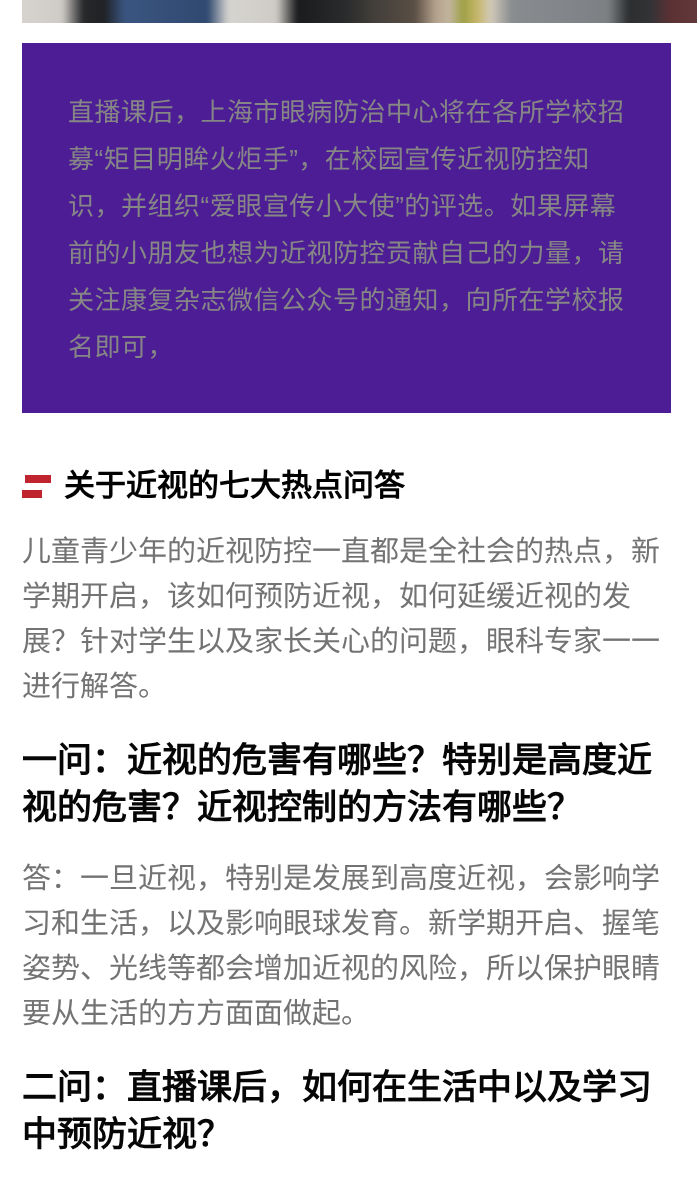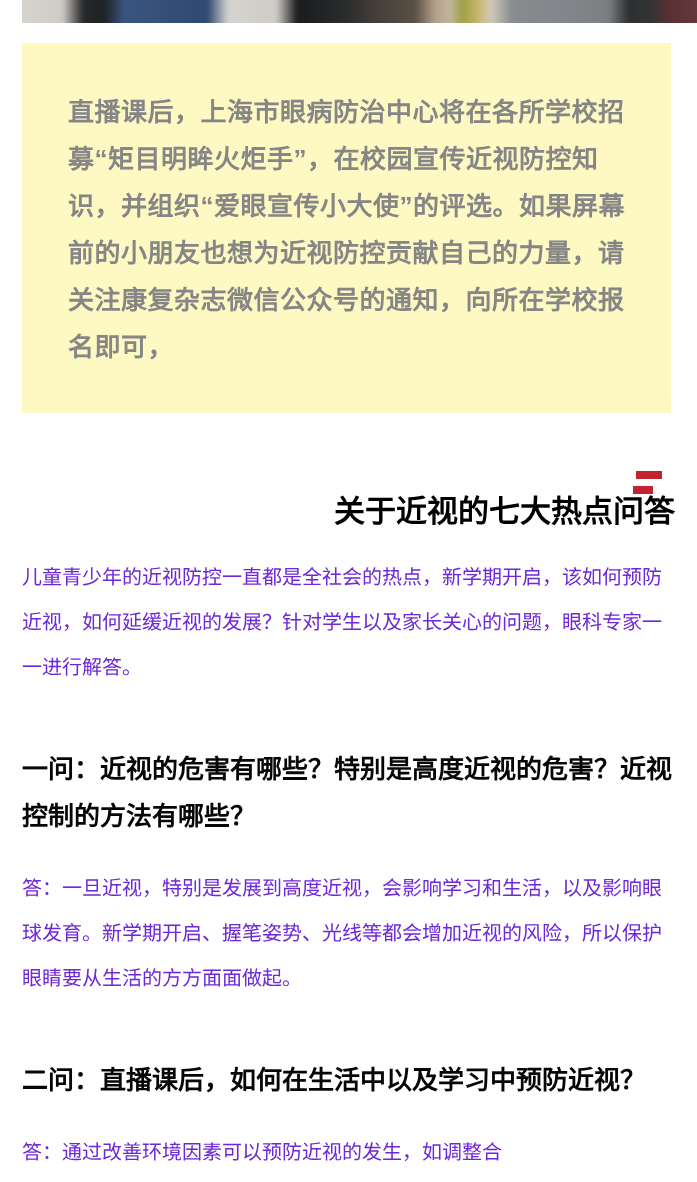--- a/index.html
+++ b/index.html
@@ -32,37 +32,35 @@
       #3a5580 16%, #304970 28%, #d6d4d0 31%, #cfccc7 38%,
       #1a1b1d 41%, #2a2b2c 48%, #423e3a 52%, #5a4f44 58%,
       #b3a18c 61%, #c2b59f 63%, #9da045 65%, #c5b568 67%,
       #d3cabb 69%, #888c8f 72%, #82868a 80%, #7c8083 86%,
       #2c2e30 89%, #313335 92%, #5c3134 95%, #643a3c 100%);
   }
 
   
   .quote-box {
     margin: 20px 26px 0 22px;
-    background: #fef9c3;
+    background: #4c1d95;
     padding: 46px 46px 42px 46px;
-    font-weight: bold;
   }
   .quote-box p {
     font-size: 26px;
     line-height: 47px;
     color: #868686;
     letter-spacing: 0.5px;
   }
 
   
   .section-heading {
     margin: 56px 22px 0 22px;
     display: flex;
-    align-items: flex-end;
-    flex-direction: column;
+    align-items: center;
   }
   .bars-icon {
     position: relative;
     width: 29px;
     height: 26px;
     flex: 0 0 auto;
     margin-right: 13px;
   }
   .bars-icon .bar-top {
     position: absolute;
@@ -79,27 +77,27 @@
   .section-heading h2 {
     font-size: 31px;
     font-weight: 700;
     color: #000000;
     line-height: 1.1;
   }
 
   
   .body-para {
     margin: 26px 22px 0 22px;
-    font-size: 20px;
+    font-size: 29px;
     line-height: 45px;
-    color: #6d28d9;
+    color: #737373;
   }
   .q-heading {
-    margin: 56px 22px 0 22px;
-    font-size: 26px;
+    margin: 27px 22px 0 22px;
+    font-size: 35px;
     line-height: 47px;
     font-weight: 700;
     color: #060606;
   }
 </style>
 </head>
 <body>
 
 <div class="hero">
   <div class="hero-grad"></div>

